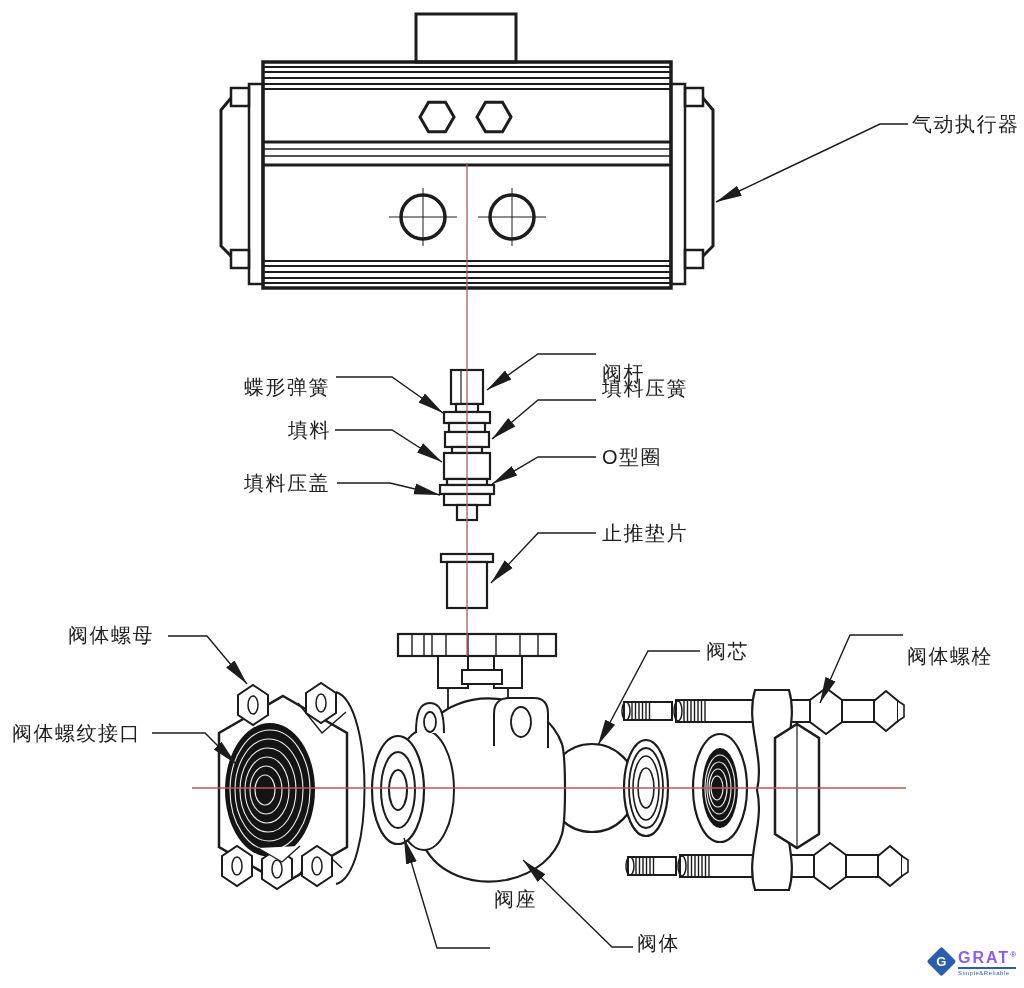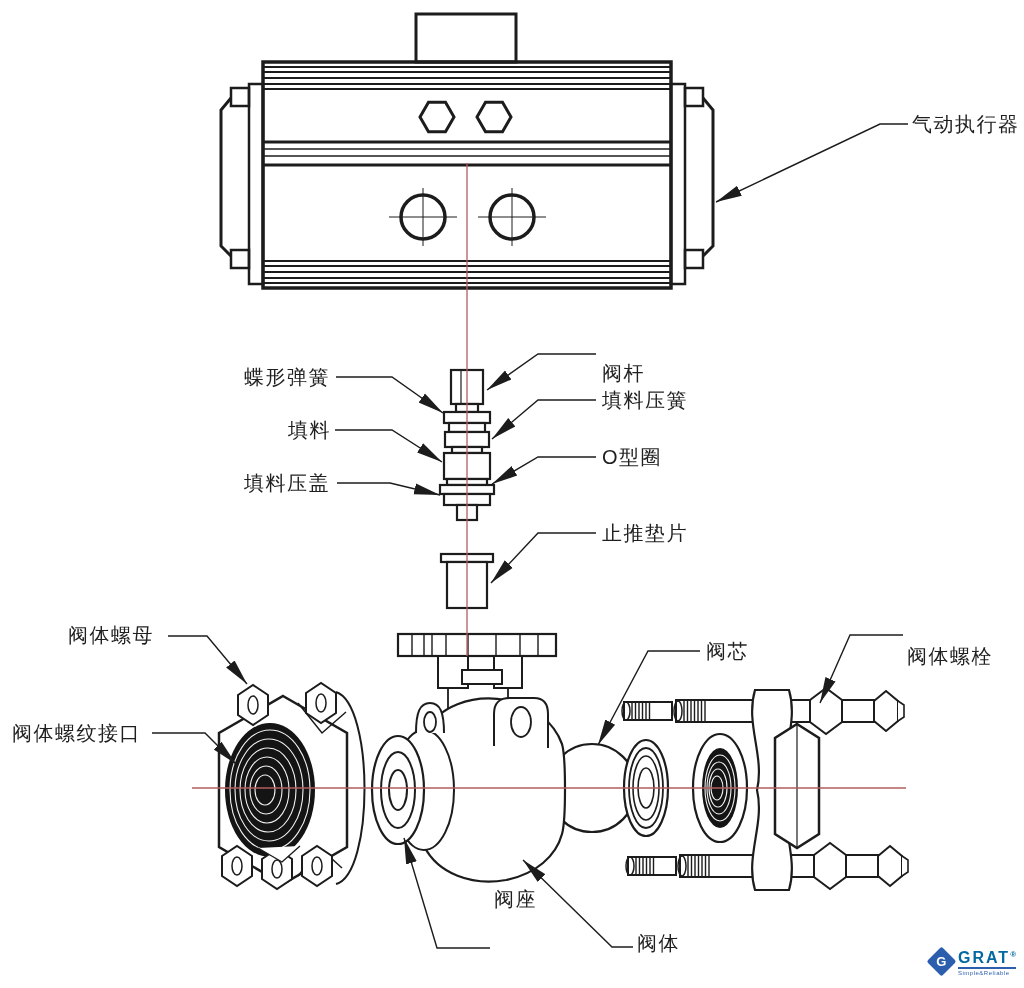--- a/index.html
+++ b/index.html
@@ -7,21 +7,21 @@
          font-family:"Liberation Sans",sans-serif;}
   #drawing{position:absolute;left:0;top:0;}
   .lbl{position:absolute;font-size:20px;line-height:22px;color:#1f1f1f;
        letter-spacing:1.5px;white-space:nowrap;font-family:"Liberation Sans",sans-serif;}
   
   .logo{position:absolute;left:931px;top:947px;display:flex;align-items:center;gap:6px;}
   .logo-diamond{width:21px;height:21px;background:#2b5fae;transform:rotate(45deg);
                 border-radius:2px;display:flex;align-items:center;justify-content:center;flex:0 0 auto;}
   .logo-diamond span{transform:rotate(-45deg);color:#fff;font-weight:bold;font-size:13px;}
   .logo-text{display:flex;flex-direction:column;}
-  .logo-name{color:#0369a1;font-weight:bold;font-size:16px;letter-spacing:2px;line-height:16px;
+  .logo-name{color:#8b5cf6;font-weight:bold;font-size:16px;letter-spacing:2px;line-height:16px;
              border-bottom:2px solid #2b5fae;padding-bottom:1px;}
   .logo-name sup{font-size:8px;letter-spacing:0;}
   .logo-tagline{color:#2b5fae;font-size:6px;letter-spacing:0.5px;margin-top:1px;}
 </style>
 </head>
 <body>
 
 <div id="stage">
 
 <svg id="drawing" width="1024" height="988" viewBox="0 0 1024 988">
@@ -188,25 +188,25 @@
     <polyline points="168,636 207,636 247,684" marker-end="url(#arr)"></polyline>
     <polyline points="152,733 205,733 236,764" marker-end="url(#arr)"></polyline>
     <polyline points="700,651 648,651 598,745" marker-end="url(#arr)"></polyline>
     <polyline points="903,635 850,635 820,703" marker-end="url(#arr)"></polyline>
     <polyline points="490,948 437,948 404,838" marker-end="url(#arr)"></polyline>
     <polyline points="633,947 612,947 523,860" marker-end="url(#arr)"></polyline>
   </g>
 </svg>
 
   <div class="lbl" style="left:912px;top:113px">气动执行器</div>
-  <div class="lbl" style="left:244px;top:366px">蝶形弹簧</div>
+  <div class="lbl" style="left:244px;top:376px">蝶形弹簧</div>
   <div class="lbl" style="left:288px;top:419px">填料</div>
   <div class="lbl" style="left:244px;top:472px">填料压盖</div>
   <div class="lbl" style="left:602px;top:362px">阀杆</div>
-  <div class="lbl" style="left:602px;top:389px">填料压簧</div>
+  <div class="lbl" style="left:602px;top:377px">填料压簧</div>
   <div class="lbl" style="left:602px;top:446px">O型圈</div>
   <div class="lbl" style="left:602px;top:522px">止推垫片</div>
   <div class="lbl" style="left:68px;top:624px">阀体螺母</div>
   <div class="lbl" style="left:12px;top:722px">阀体螺纹接口</div>
   <div class="lbl" style="left:706px;top:640px">阀芯</div>
   <div class="lbl" style="left:907px;top:645px">阀体螺栓</div>
   <div class="lbl" style="left:494px;top:888px">阀座</div>
   <div class="lbl" style="left:637px;top:932px">阀体</div>
 
   <div class="logo">

